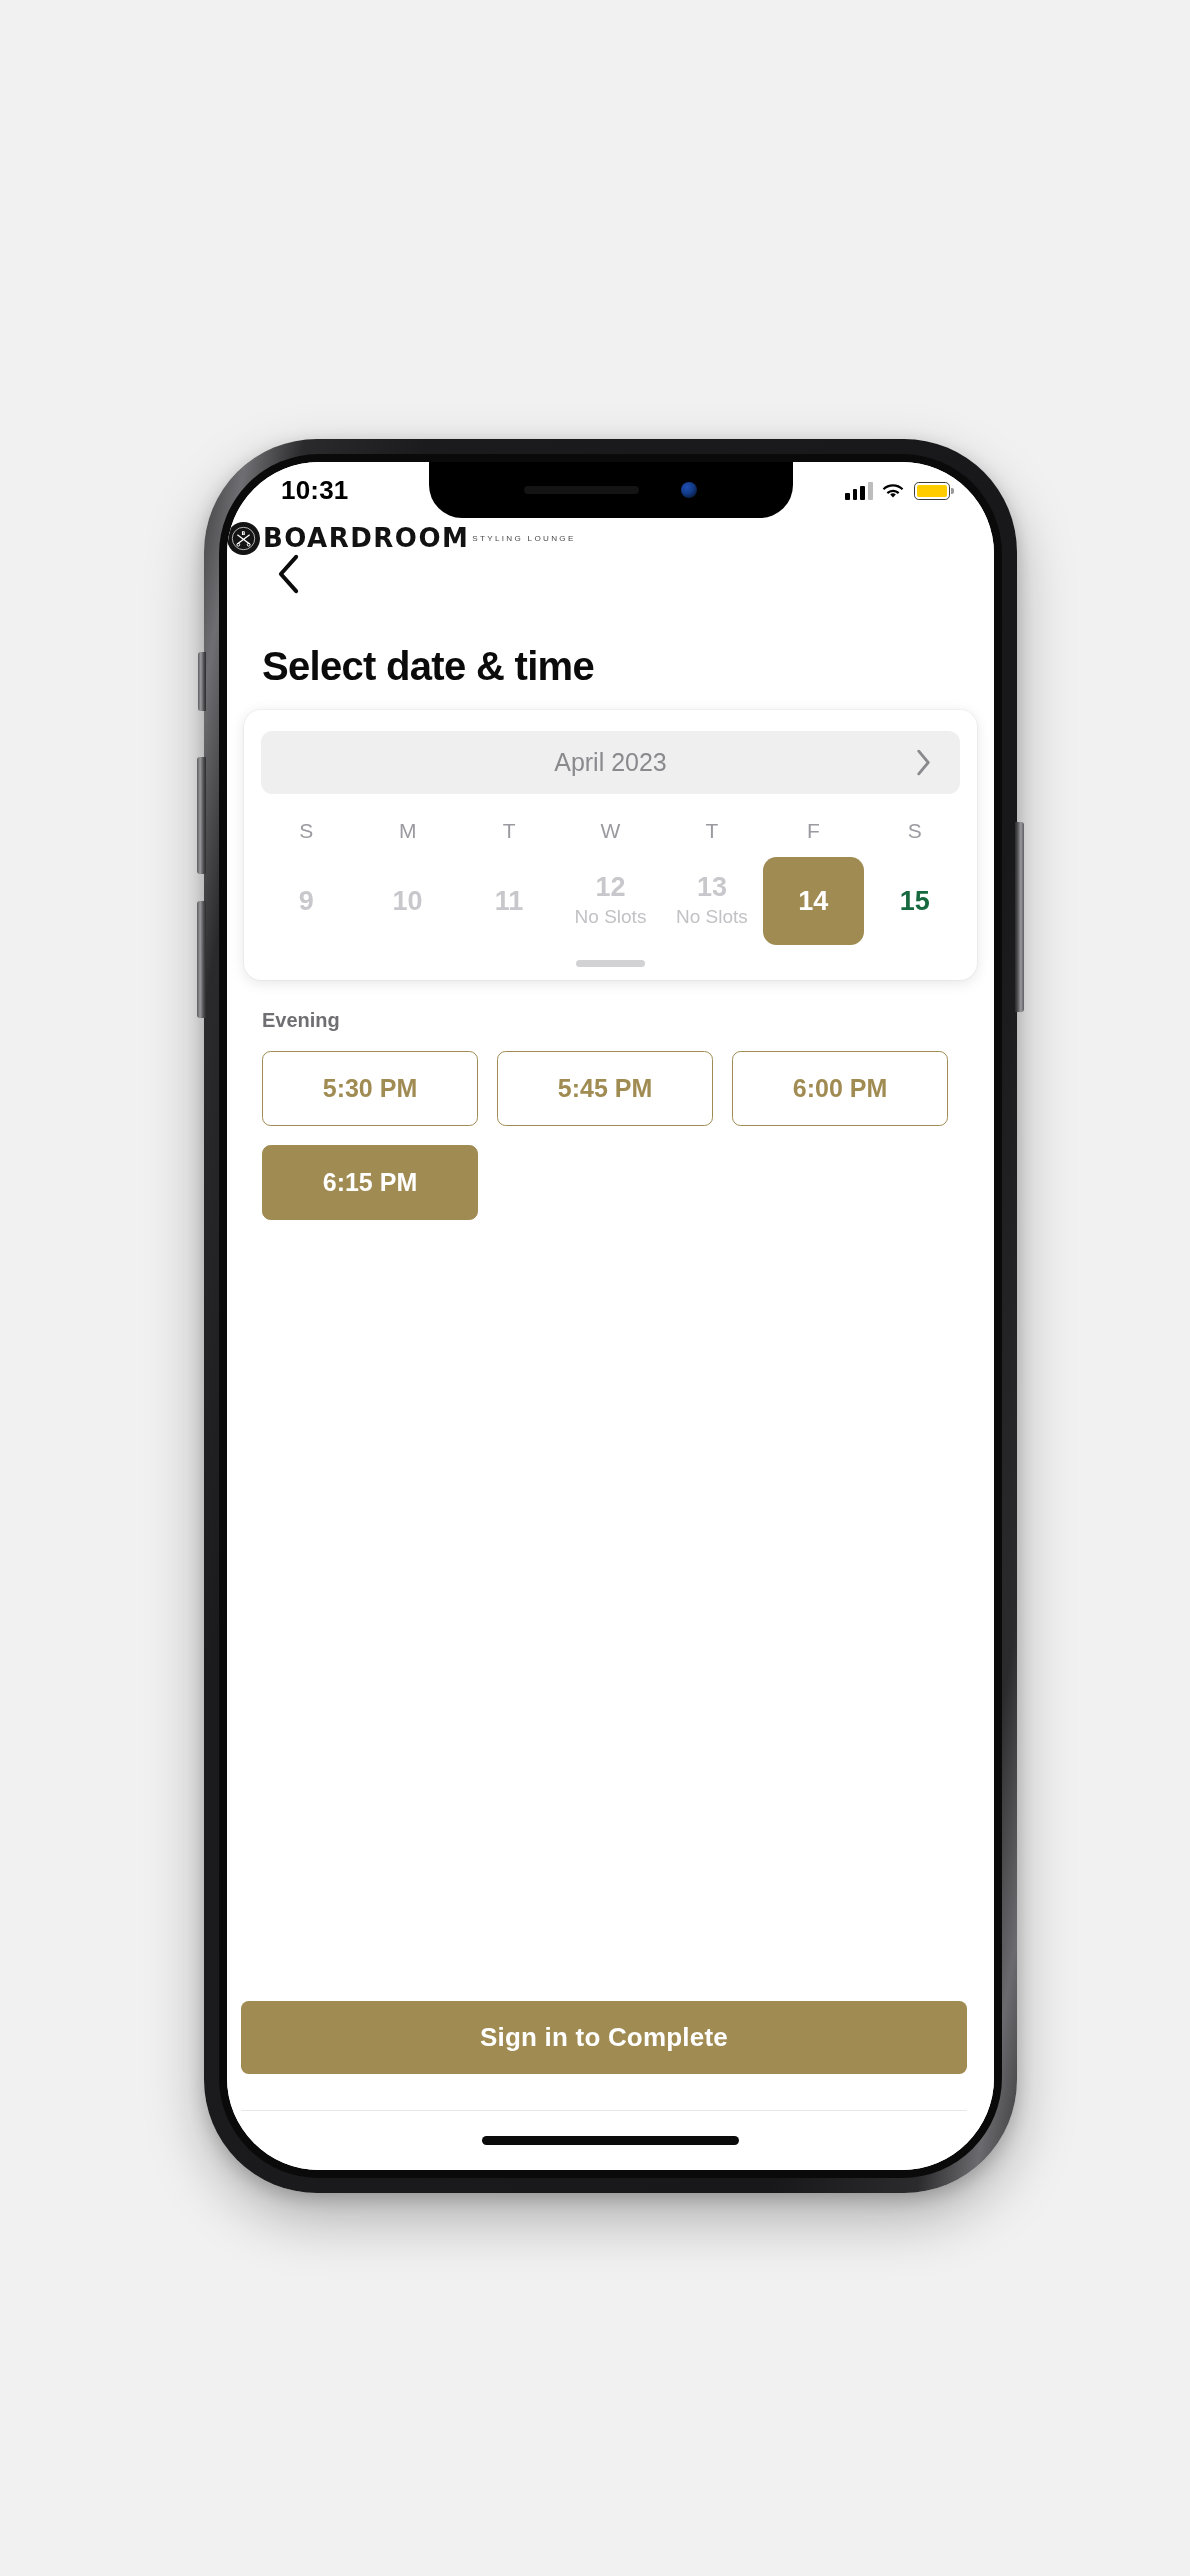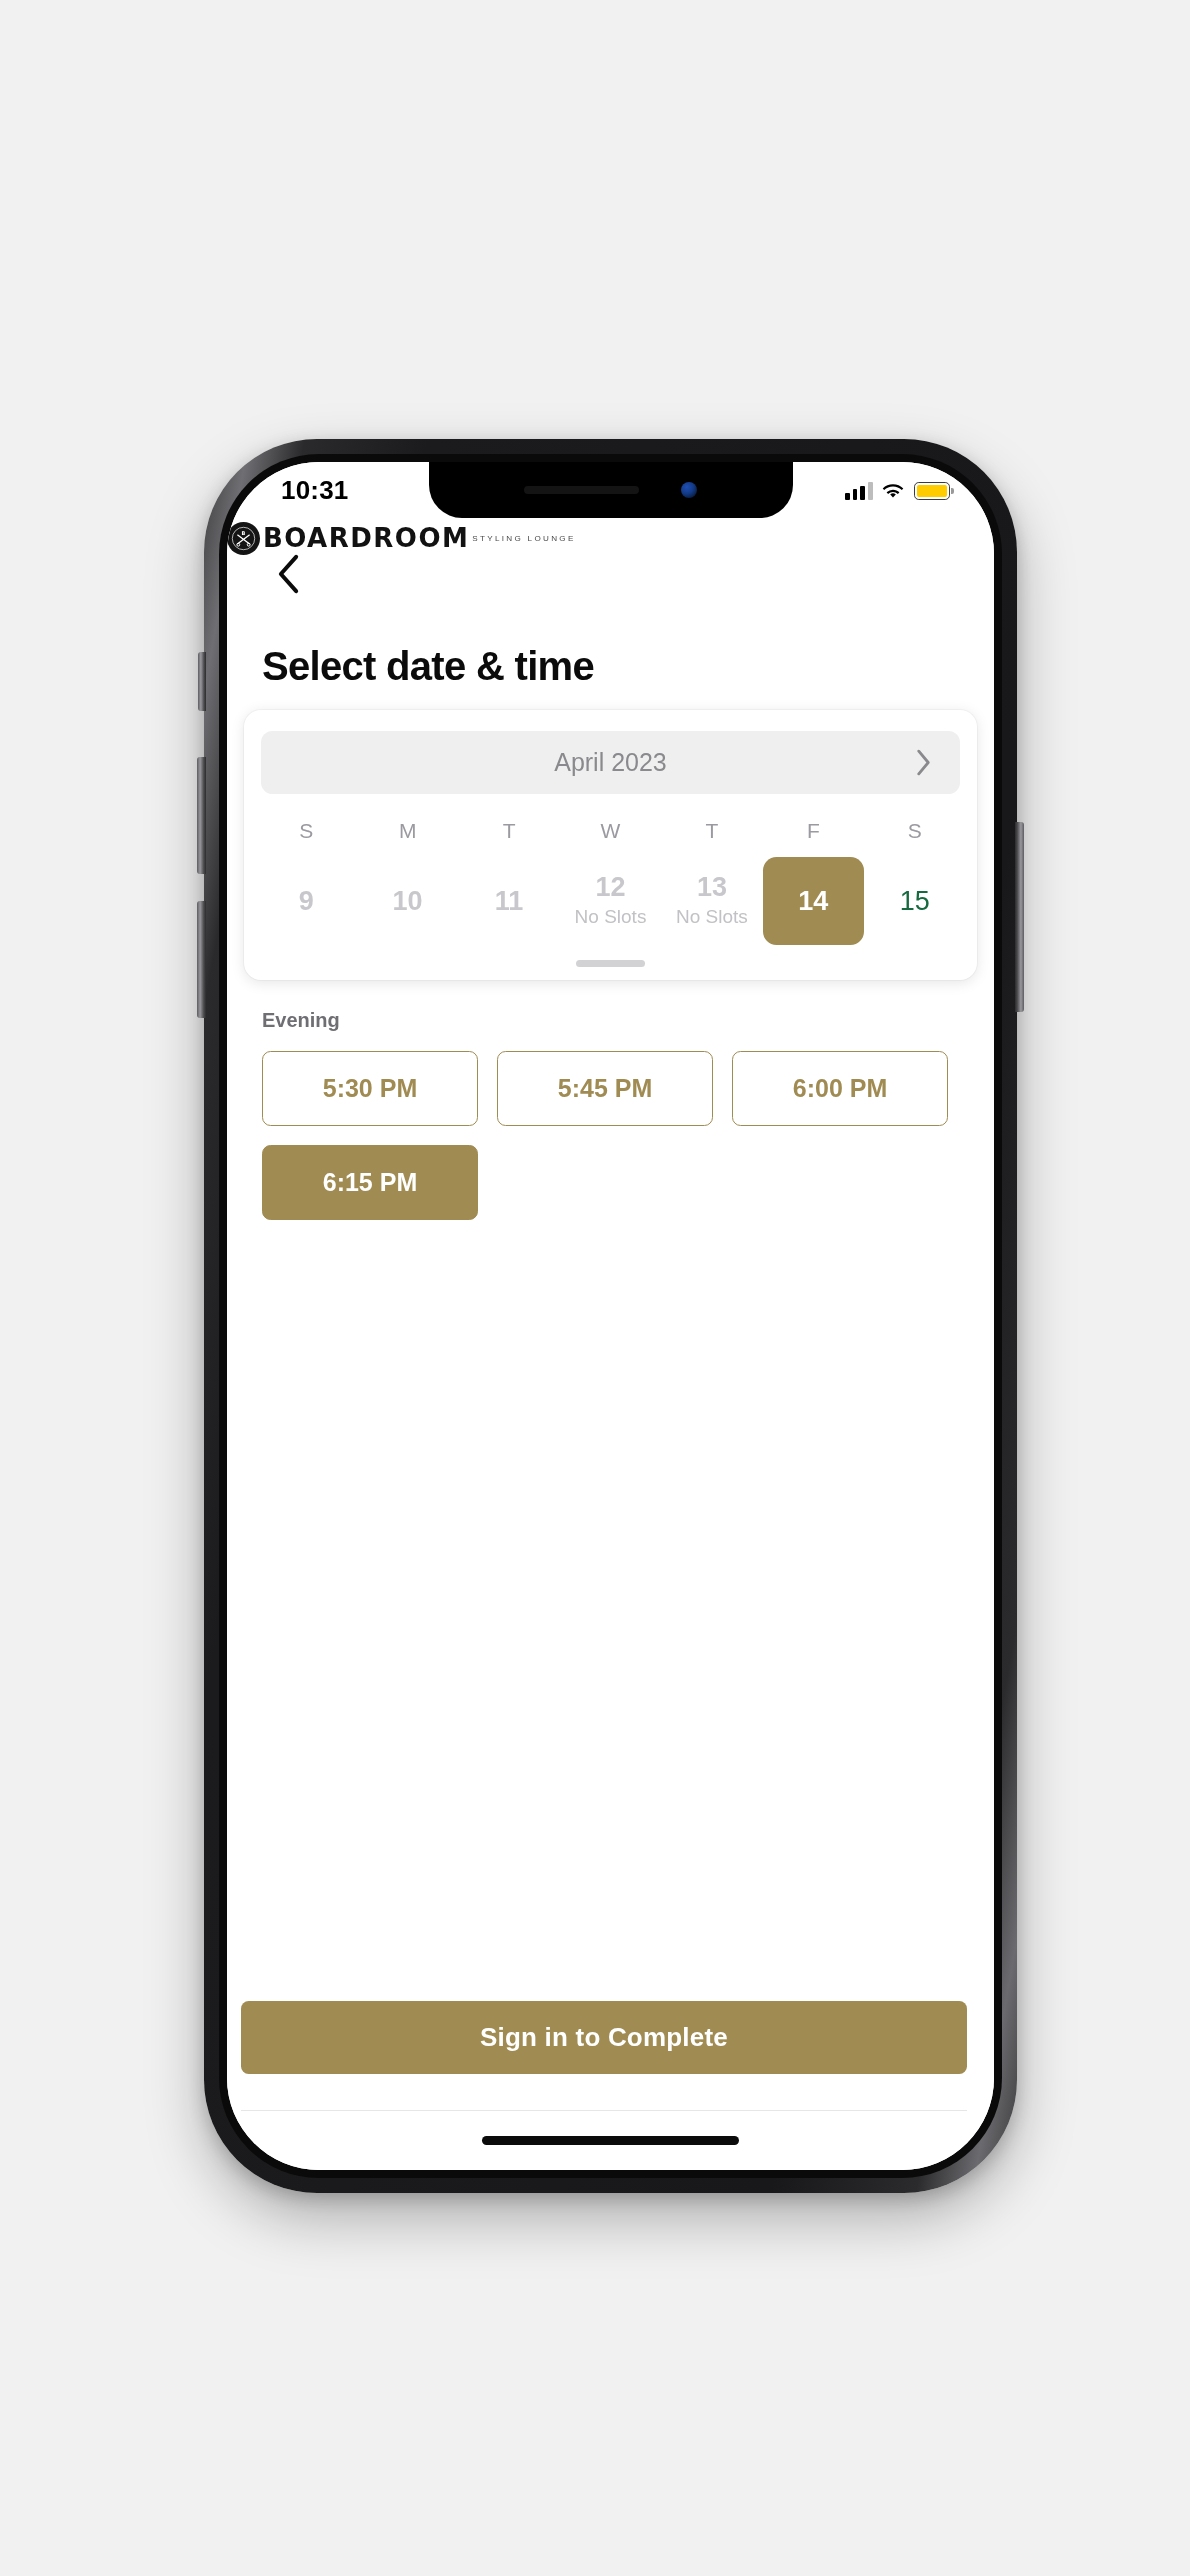--- a/index.html
+++ b/index.html
@@ -270,21 +270,21 @@
     color: #c8c8cc;
     line-height: 1.05;
   }
   .day-note {
     font-size: 19px;
     color: #c2c2c6;
     margin-top: 4.8px;
   }
   .day-cell.selected { background: #a08b52; }
   .day-cell.selected .day-num { color: #ffffff; font-weight: 700; }
-  .day-cell.today .day-num { color: #17693f; font-weight: 400; }
+  .day-cell.today .day-num { color: #17693f; font-weight: 700; }
 
   .cal-handle-wrap {
     display: flex; justify-content: center;
     padding: 15.3px 0 7.7px 0;
   }
   .cal-handle {
     width: 69px; height: 6.7px;
     border-radius: 3.8px;
     background: #d2d2d4;
   }

